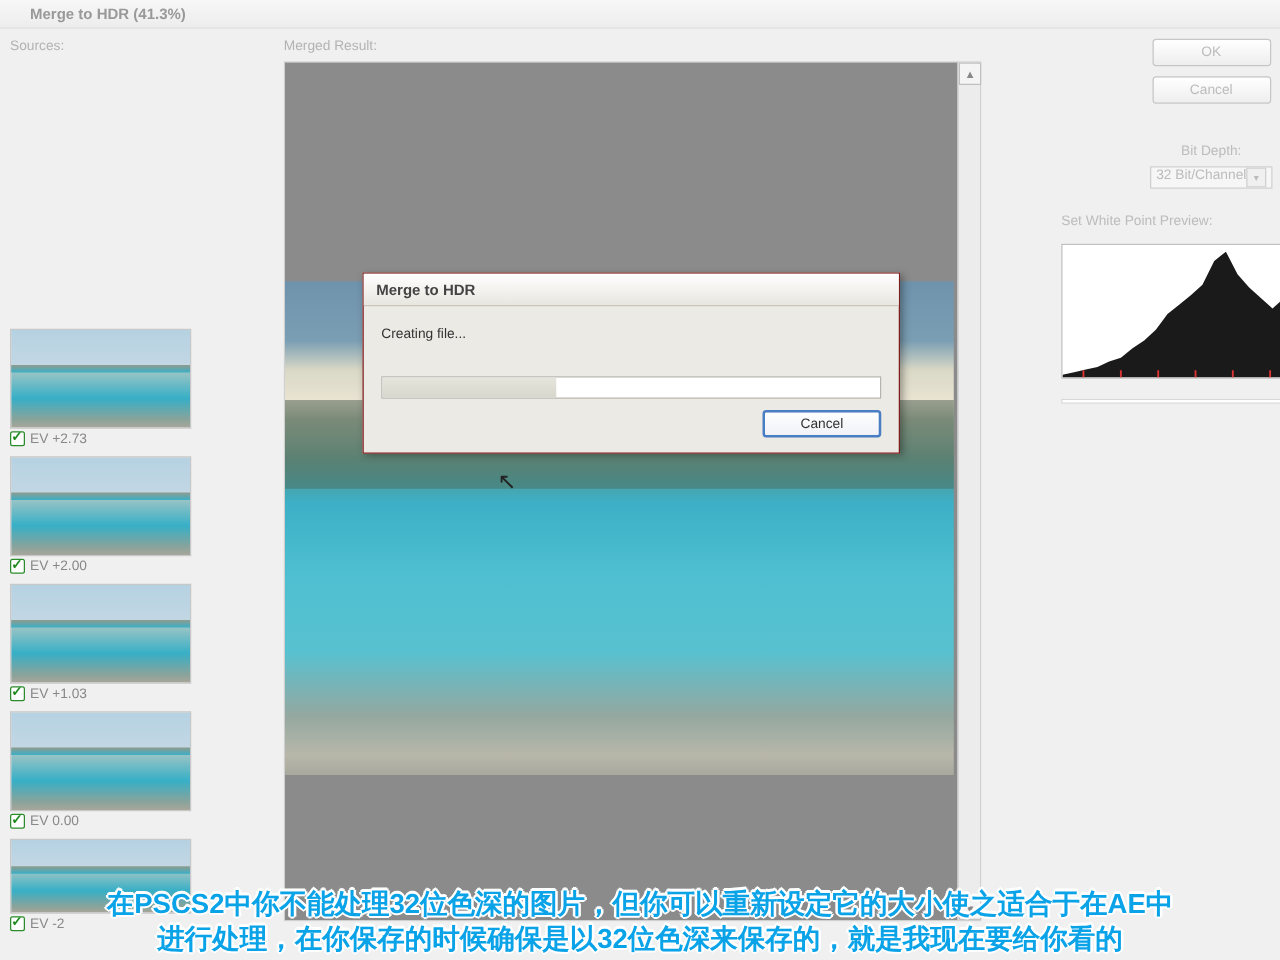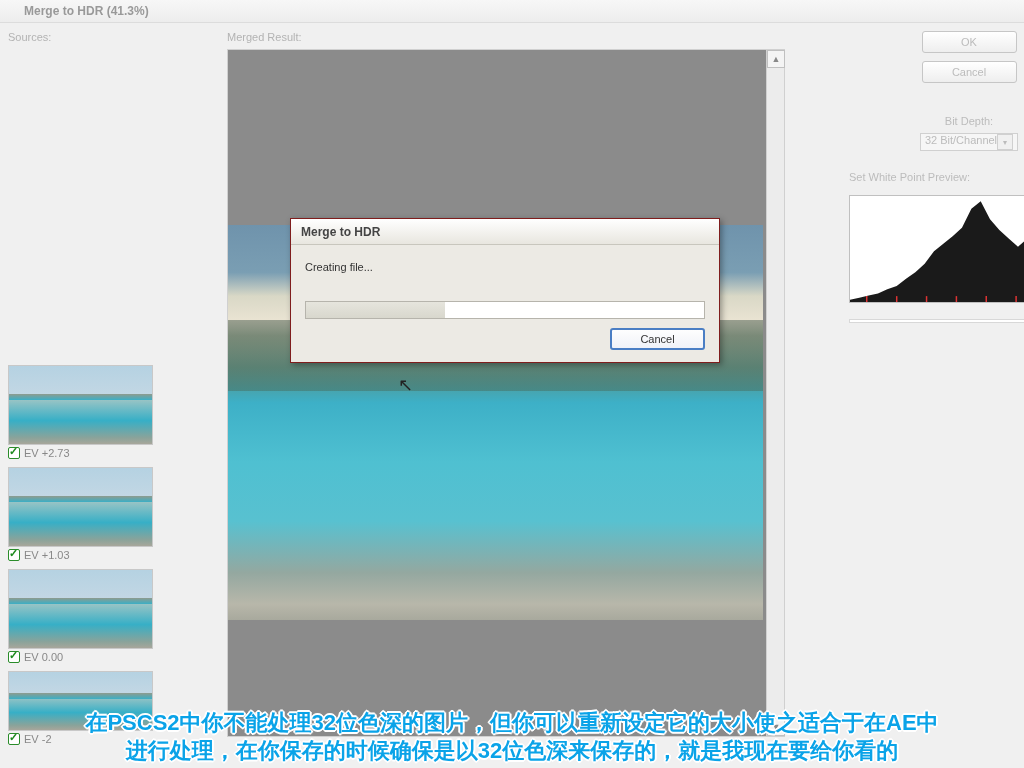--- a/index.html
+++ b/index.html
@@ -60,20 +60,27 @@
 <div class="workarea">
 
   <div class="sidebar">
     <div class="section-label">Sources:</div>
     <div class="thumbs">
       <div class="thumb">
         <div class="thumb-img"></div>
         <div class="thumb-cap">
             <span class="chk"></span>
             <span>EV +2.73</span>
+          </div>
+      </div>
+      <div class="thumb">
+        <div class="thumb-img"></div>
+        <div class="thumb-cap">
+            <span class="chk"></span>
+            <span>EV +2.00</span>
           </div>
       </div>
       <div class="thumb">
         <div class="thumb-img"></div>
         <div class="thumb-cap">
             <span class="chk"></span>
             <span>EV +1.03</span>
           </div>
       </div>
       <div class="thumb">

